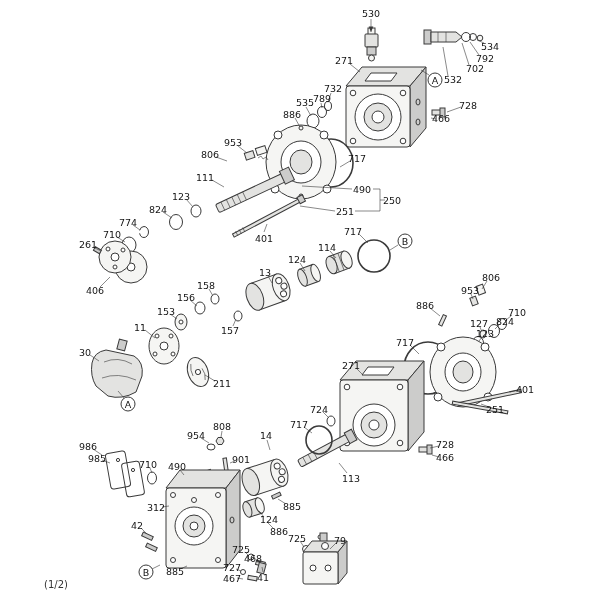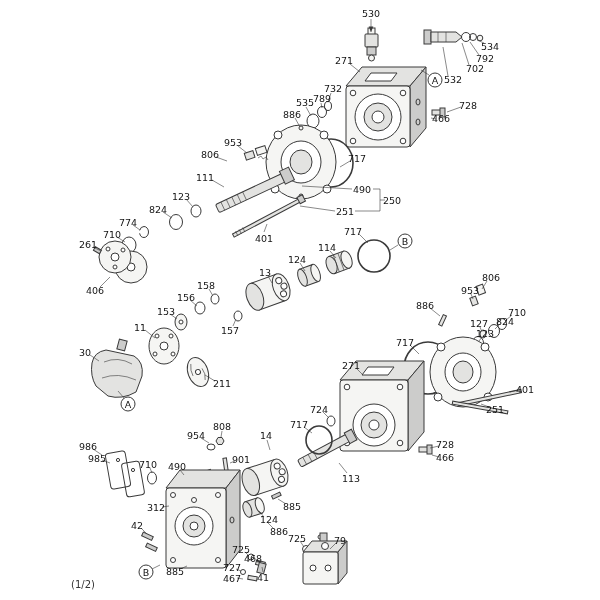--- a/index.html
+++ b/index.html
@@ -13,21 +13,21 @@
   .pw{fill:#ffffff;stroke:#3a3a3a;stroke-width:1;}
   .ln{fill:none;stroke:#3a3a3a;stroke-width:1;}
   .ring{fill:none;stroke:#3a3a3a;stroke-width:1.6;}
   .thin{fill:none;stroke:#3a3a3a;stroke-width:.6;}
   
   .callout{font-family:"DejaVu Sans",sans-serif;font-size:9.5px;fill:#141414;
            text-anchor:middle;dominant-baseline:central;}
   .leader{stroke:#3a3a3a;stroke-width:.6;fill:none;}
   .arrowhead{fill:#3a3a3a;stroke:none;}
   .marker-circle{fill:#ffffff;stroke:#3a3a3a;stroke-width:1;}
-  .footer{position:absolute;left:44px;top:579px;font-size:10px;color:#333;margin-left:27px;}
+  .footer{position:absolute;left:44px;top:579px;font-size:10px;color:#333;}
 </style>
 </head>
 <body>
 
 <div class="stage">
 
   <svg width="600" height="600" viewBox="0 0 600 600">
 
     <g>
       <rect x="368" y="28" width="7" height="7" class="pl"></rect>

